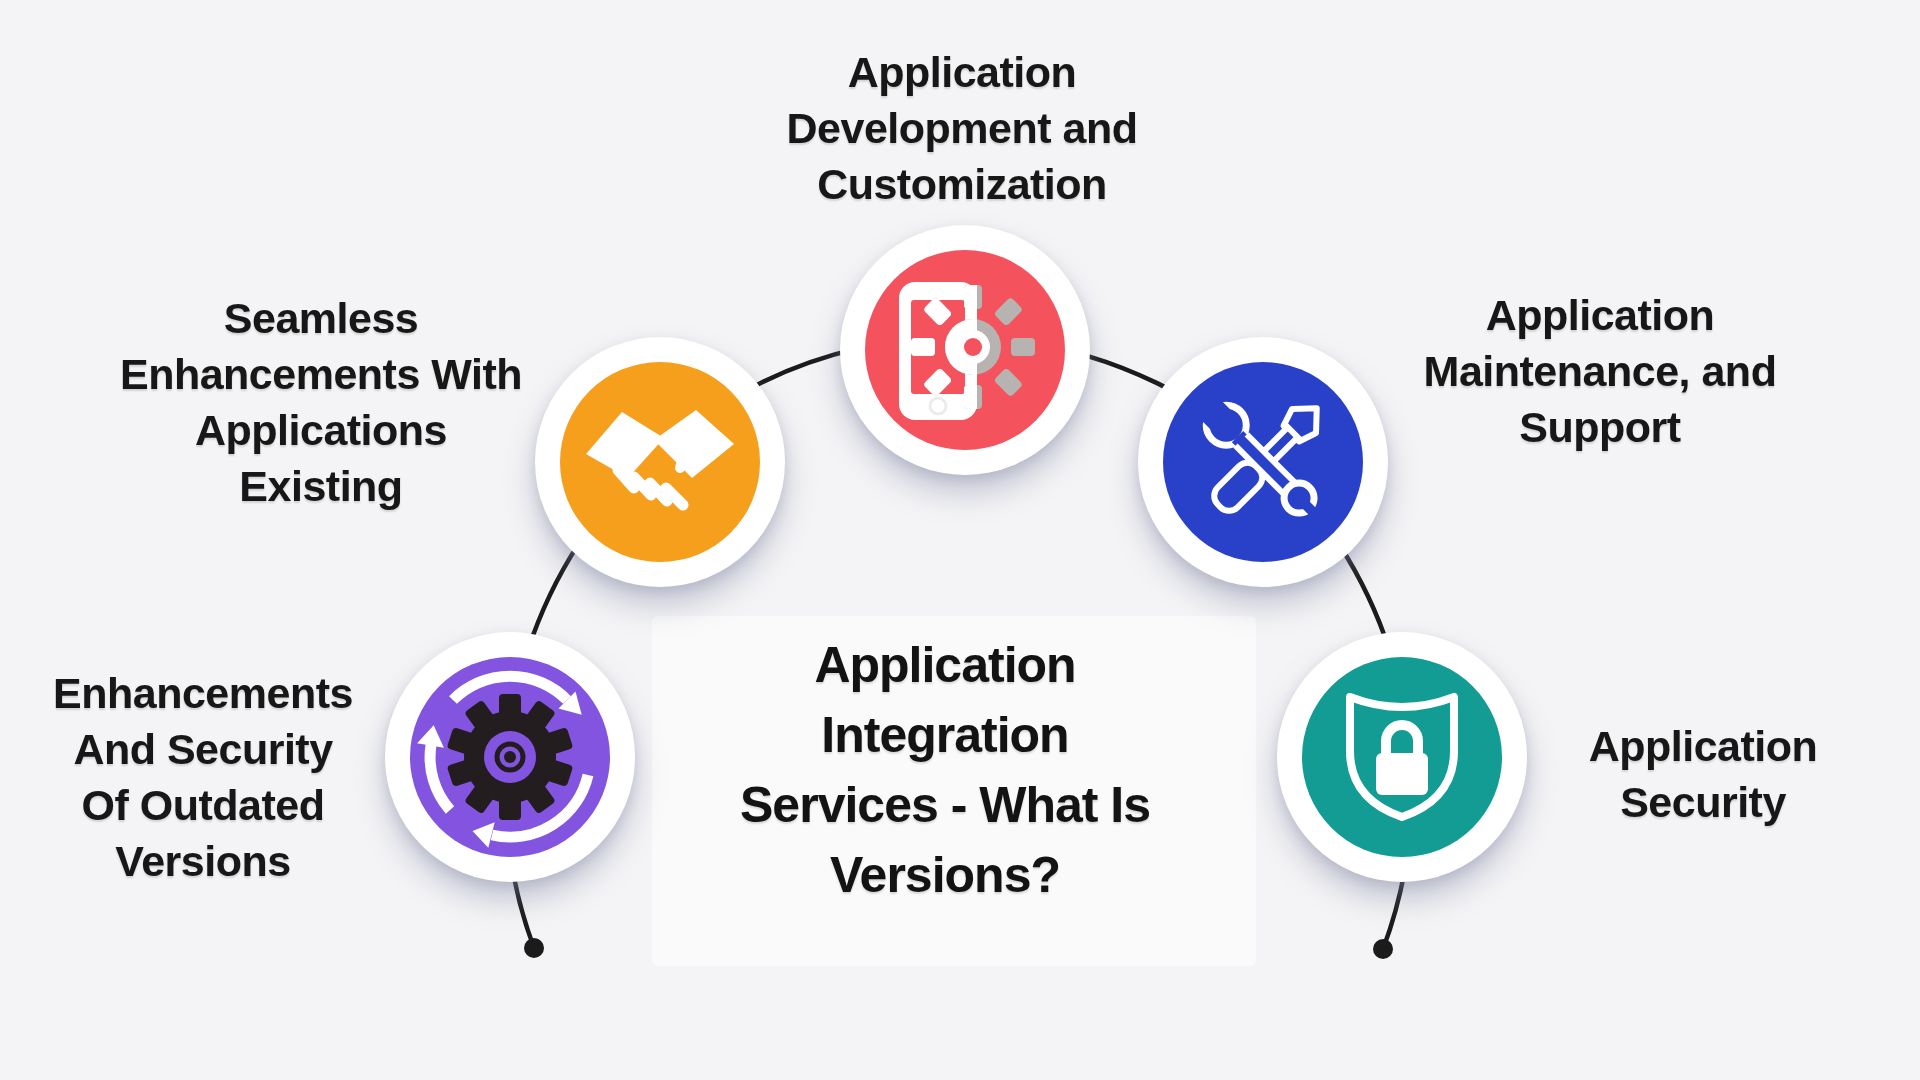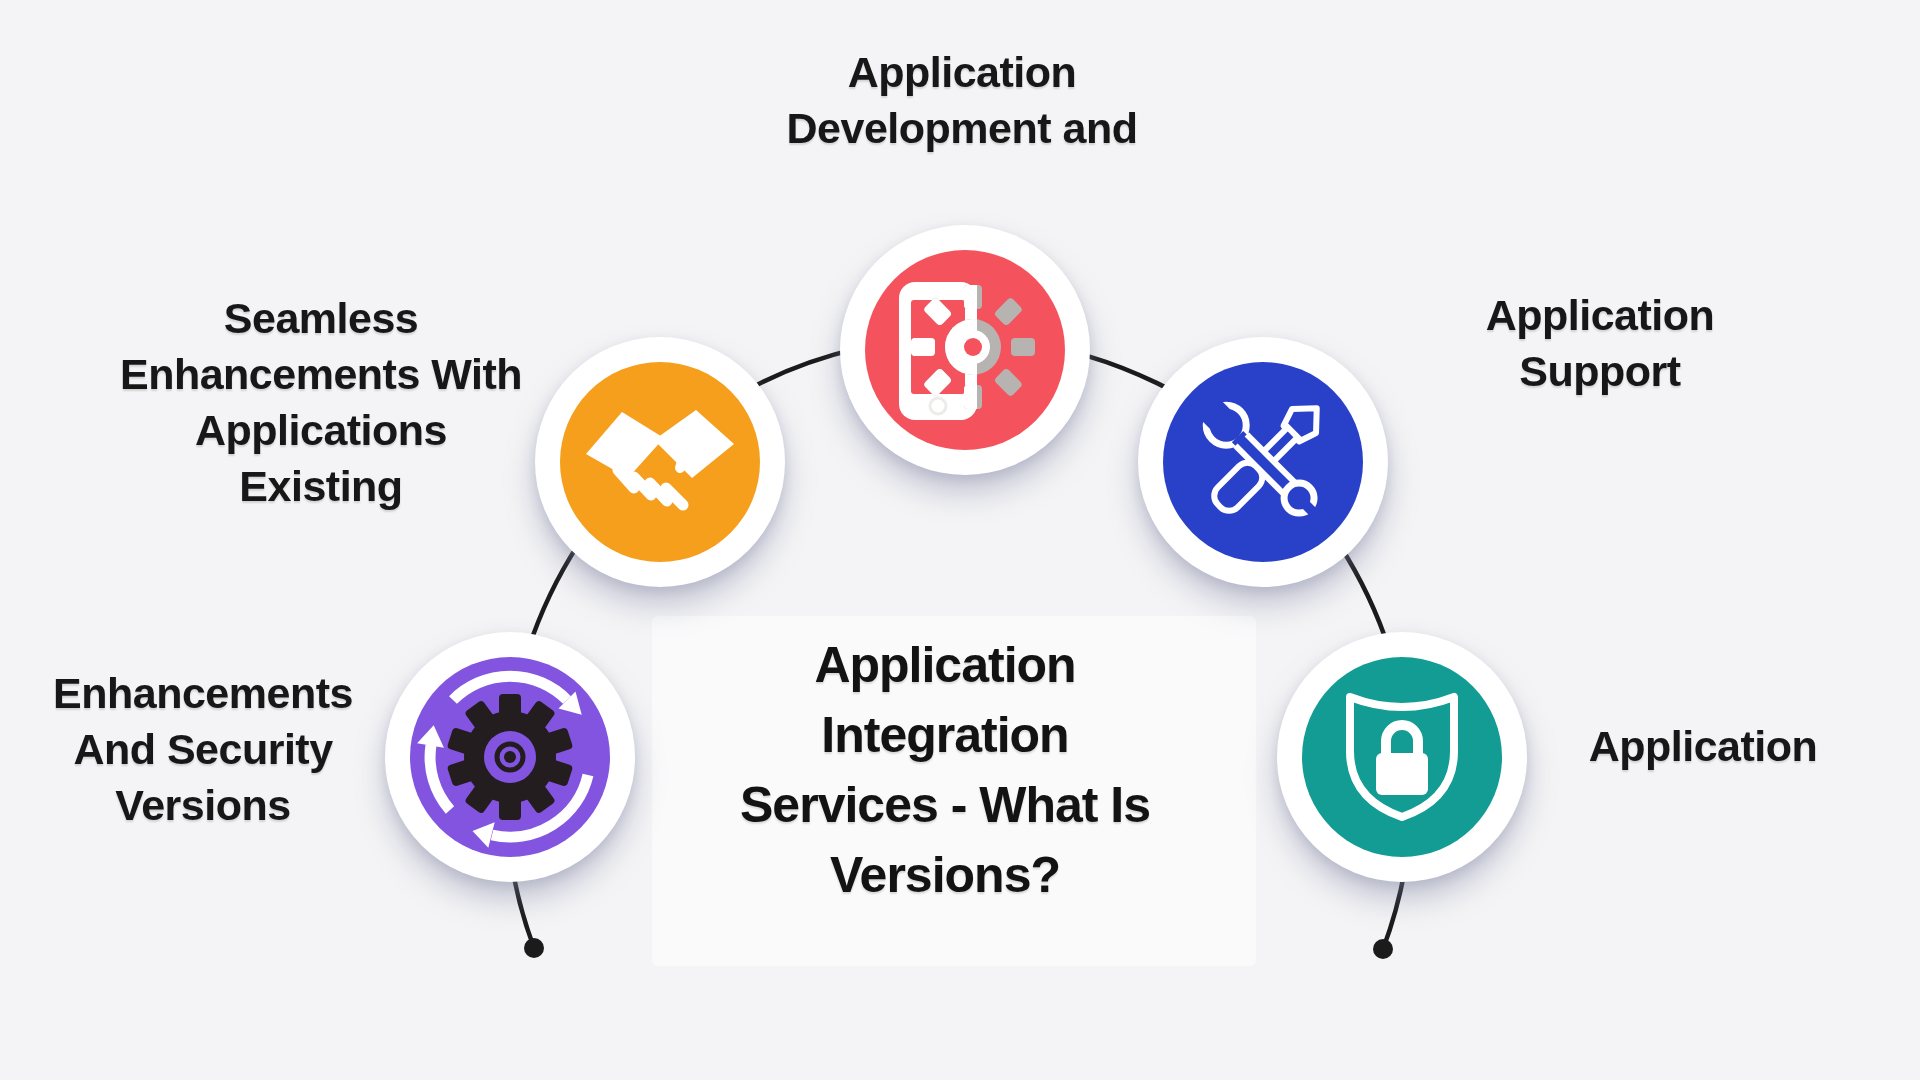--- a/index.html
+++ b/index.html
@@ -168,42 +168,46 @@
       <path d="M -52 -60 Q 0 -40 52 -60 L 52 -6 Q 52 42 0 60 Q -52 42 -52 -6 Z" fill="none" stroke="#ffffff" stroke-width="8" stroke-linejoin="round"></path>
       <path d="M -16 -2 L -16 -16 A 16 16 0 0 1 16 -16 L 16 -2" fill="none" stroke="#ffffff" stroke-width="10"></path>
       <rect x="-26" y="-4" width="52" height="42" rx="6" fill="#ffffff"></rect>
     </g>
   </svg>
 </div>
 
 <div class="label" style="left:962px;top:44px;">
   <div>Application</div>
   <div>Development and</div>
+  <div>Customization</div>
 </div>
 
 <div class="label" style="left:321px;top:290px;">
   <div>Seamless</div>
   <div>Enhancements With</div>
   <div>Applications</div>
   <div>Existing</div>
 </div>
 
 <div class="label" style="left:1600px;top:287px;">
   <div>Application</div>
+  <div>Maintenance, and</div>
   <div>Support</div>
 </div>
 
 <div class="label" style="left:203px;top:665px;">
   <div>Enhancements</div>
   <div>And Security</div>
+  <div>Of Outdated</div>
   <div>Versions</div>
 </div>
 
 <div class="label" style="left:1703px;top:718px;">
   <div>Application</div>
+  <div>Security</div>
 </div>
 
 <div class="title" style="left:945px;top:630px;">
   <div>Application</div>
   <div>Integration</div>
   <div>Services - What Is</div>
   <div>Versions?</div>
 </div>
 
 </body></html>

